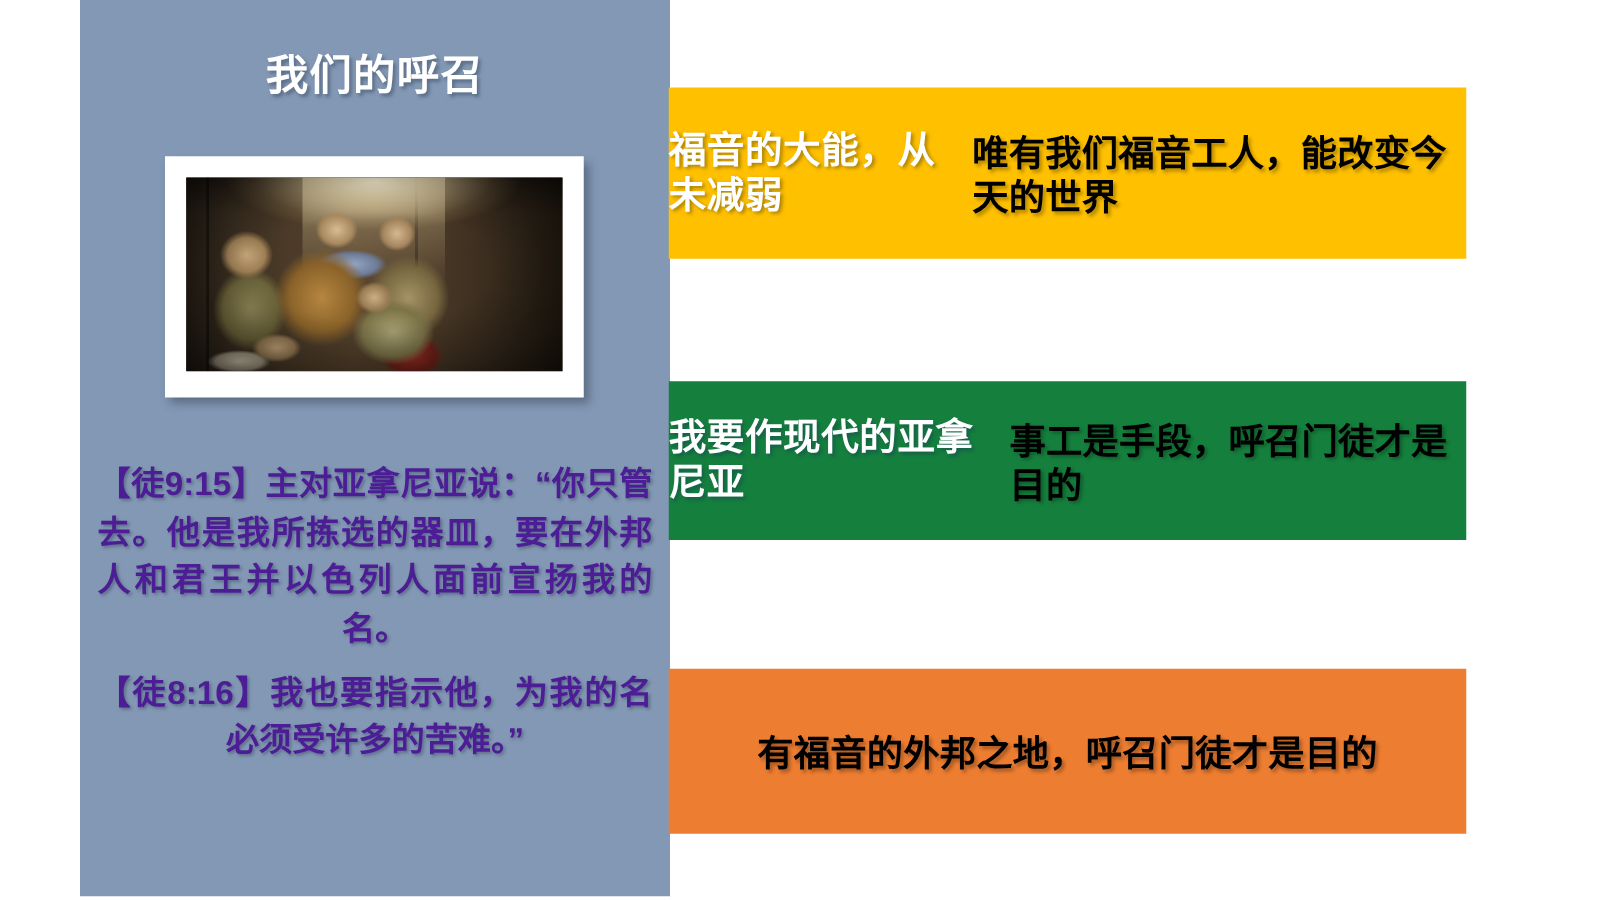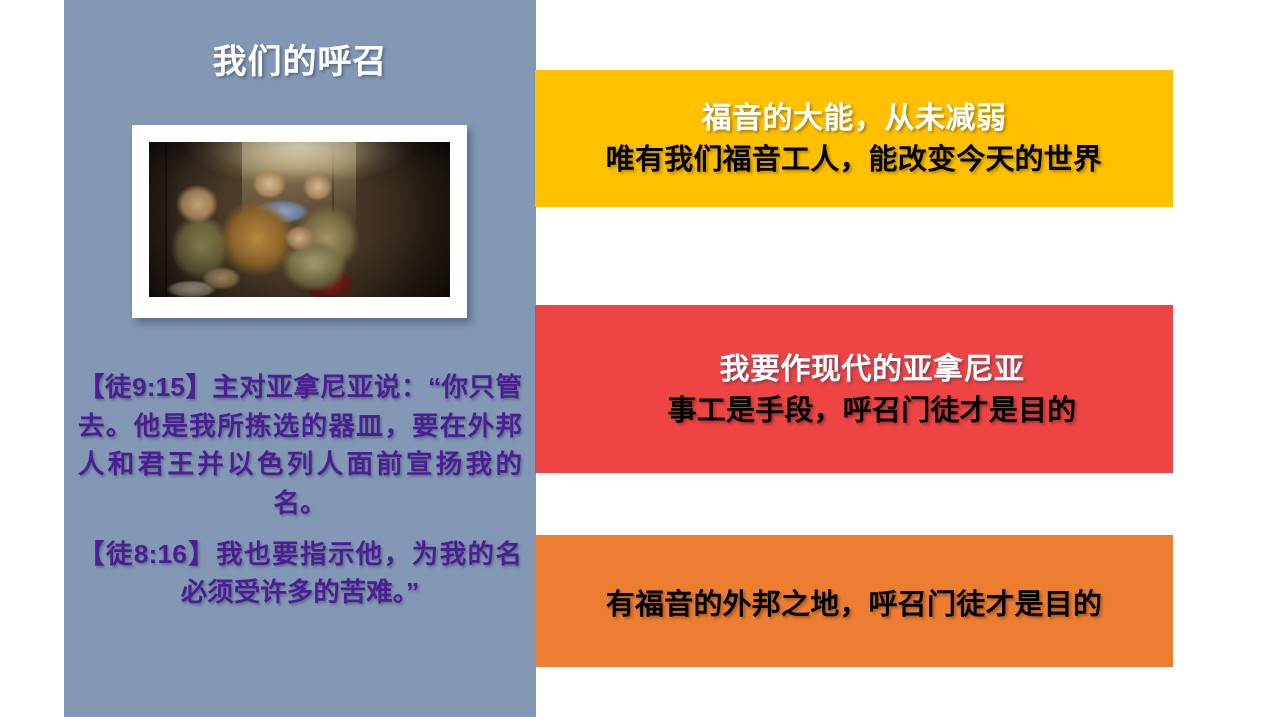--- a/index.html
+++ b/index.html
@@ -157,27 +157,27 @@
   #scripture .verse + .verse {
     margin-top: 12px;
   }
 
   
   .msg-box {
     position: absolute;
     left: 535px;
     width: 638px;
     display: flex;
-    flex-direction: column;
+    flex-direction: row;
     align-items: center;
     justify-content: center;
     box-sizing: border-box;
   }
   #box-gospel-power { top: 70px;  height: 137px; background: #ffc000; }
-  #box-modern-ananias { top: 305px; height: 168px; background: #ef4444; padding-left: 36px; }
+  #box-modern-ananias { top: 305px; height: 127px; background: #15803d; }
   #box-every-worker { top: 535px; height: 132px; background: #ed7d31; }
 
   .msg-headline {
     color: #ffffff;
     font-size: 30px;
     font-weight: bold;
     letter-spacing: 0.5px;
     line-height: 1.2;
     text-shadow: 2px 2px 3px rgba(60,50,20,0.45);
   }

